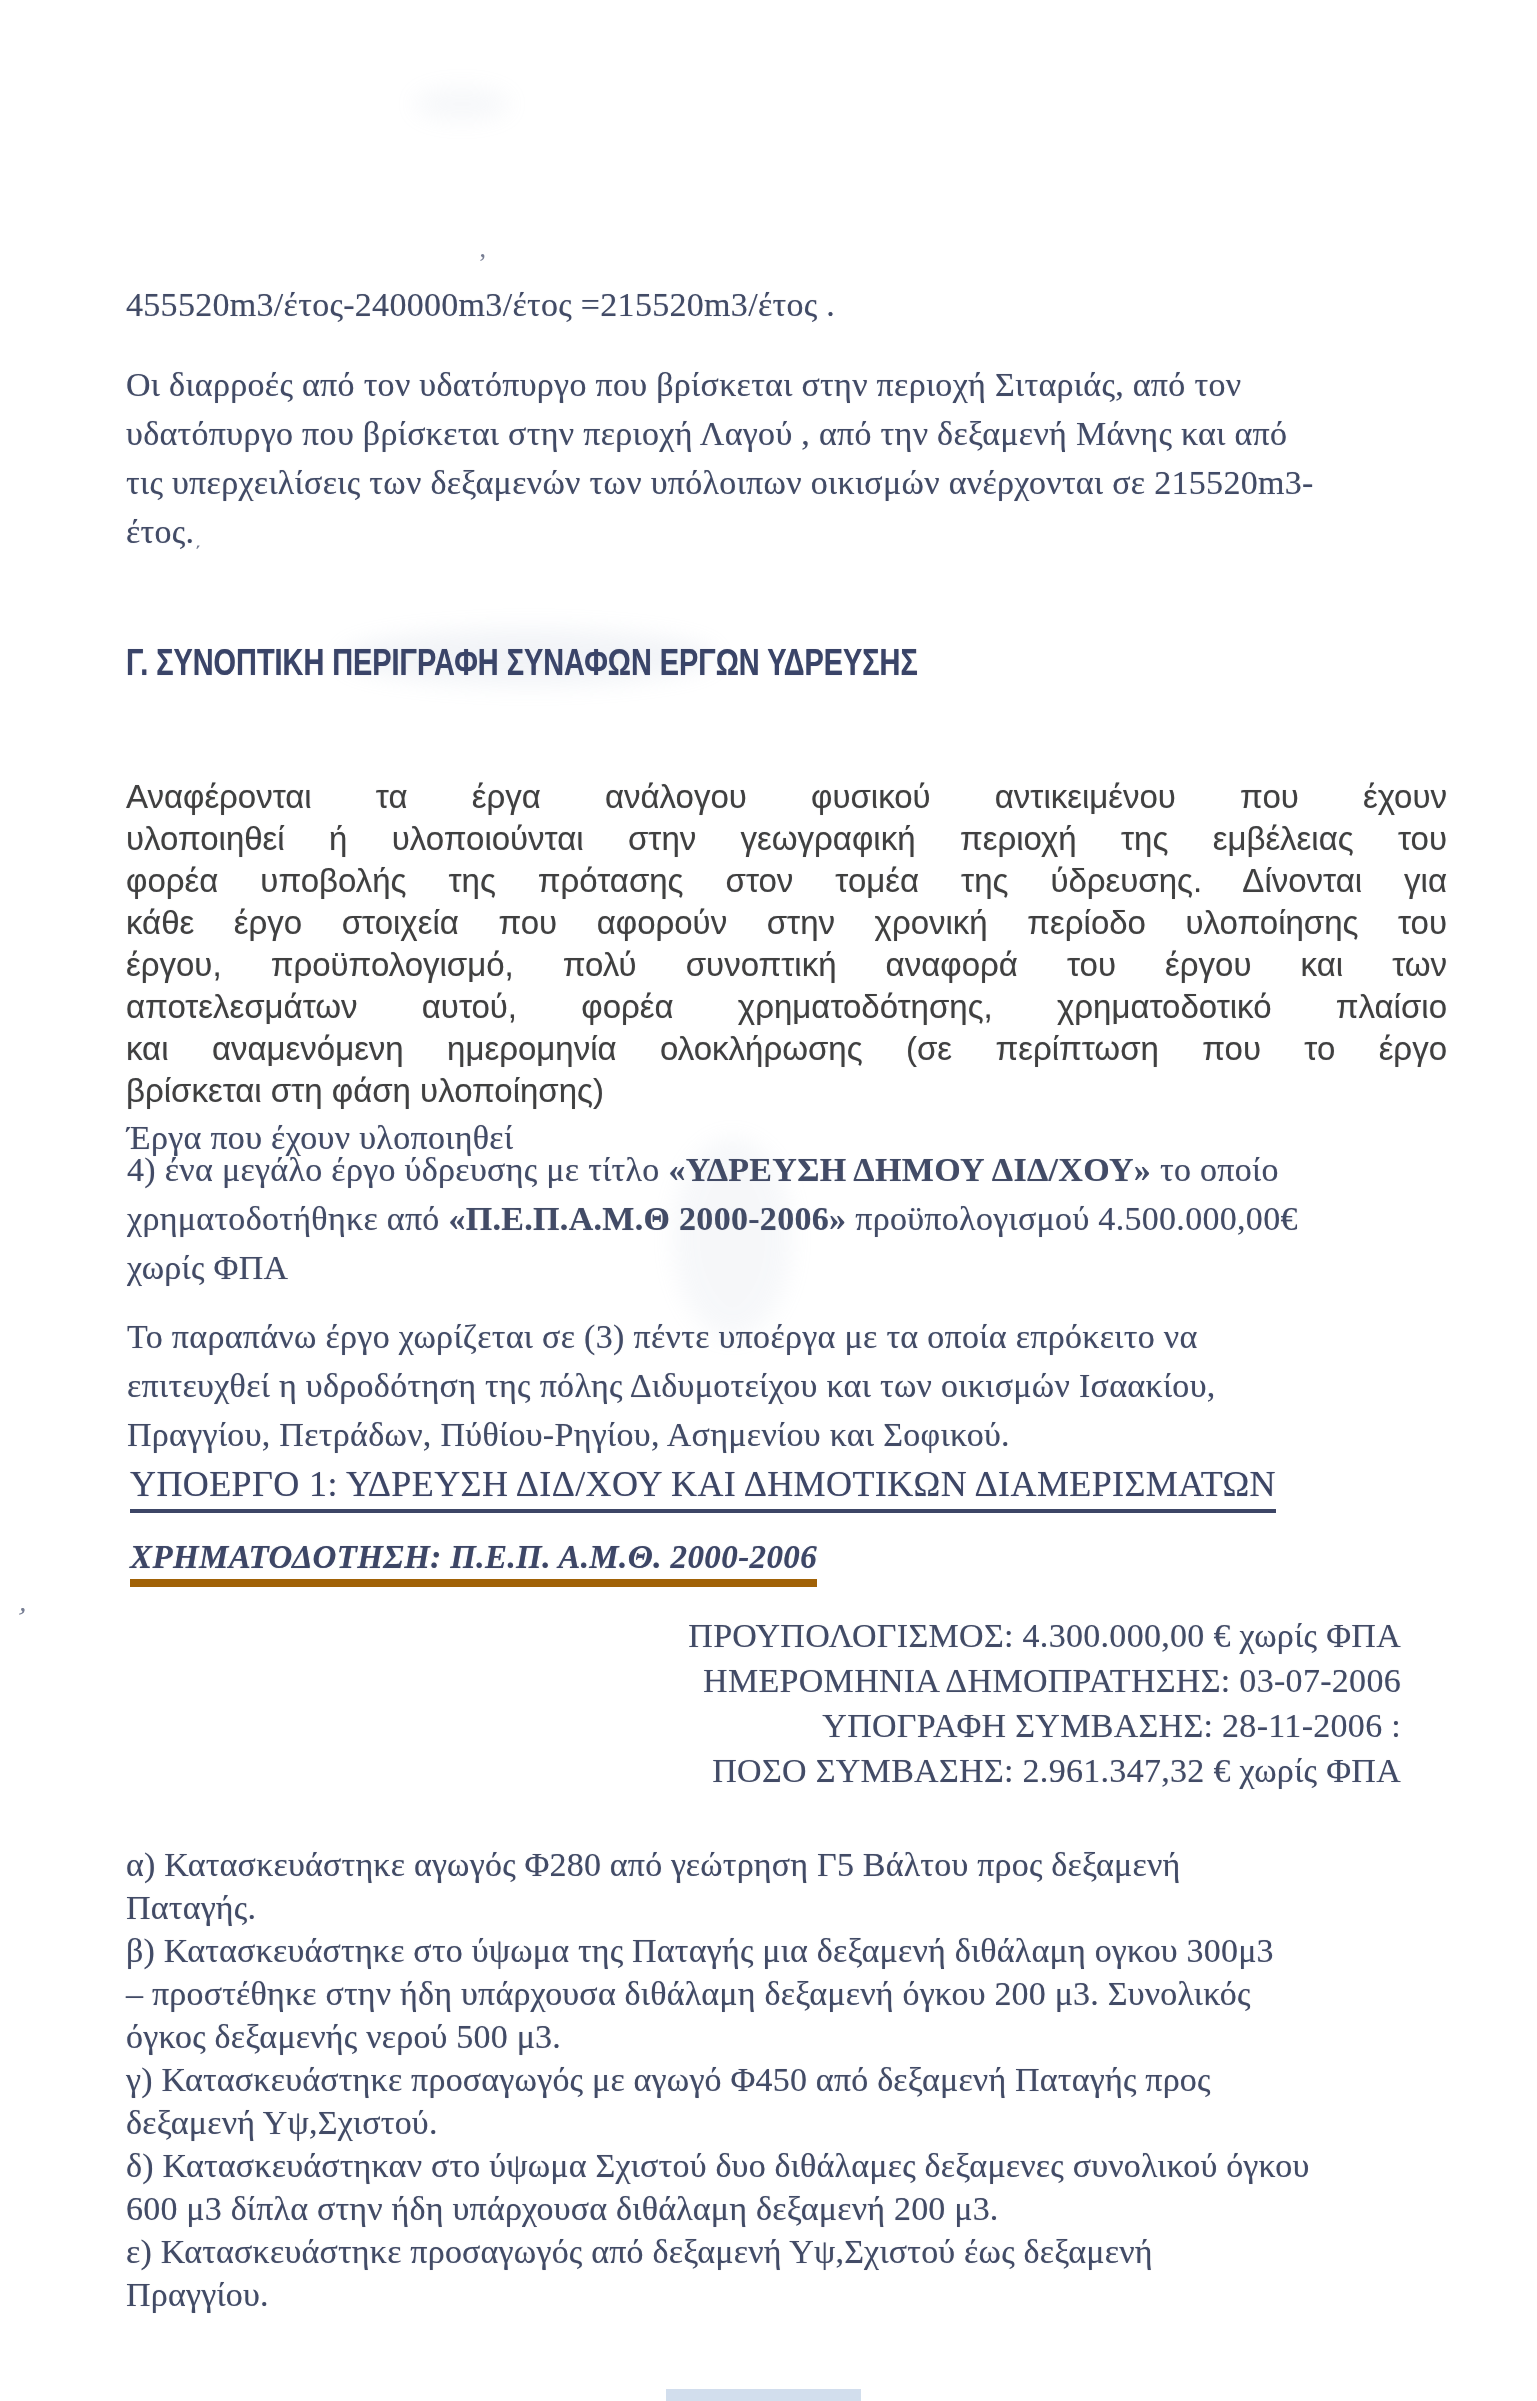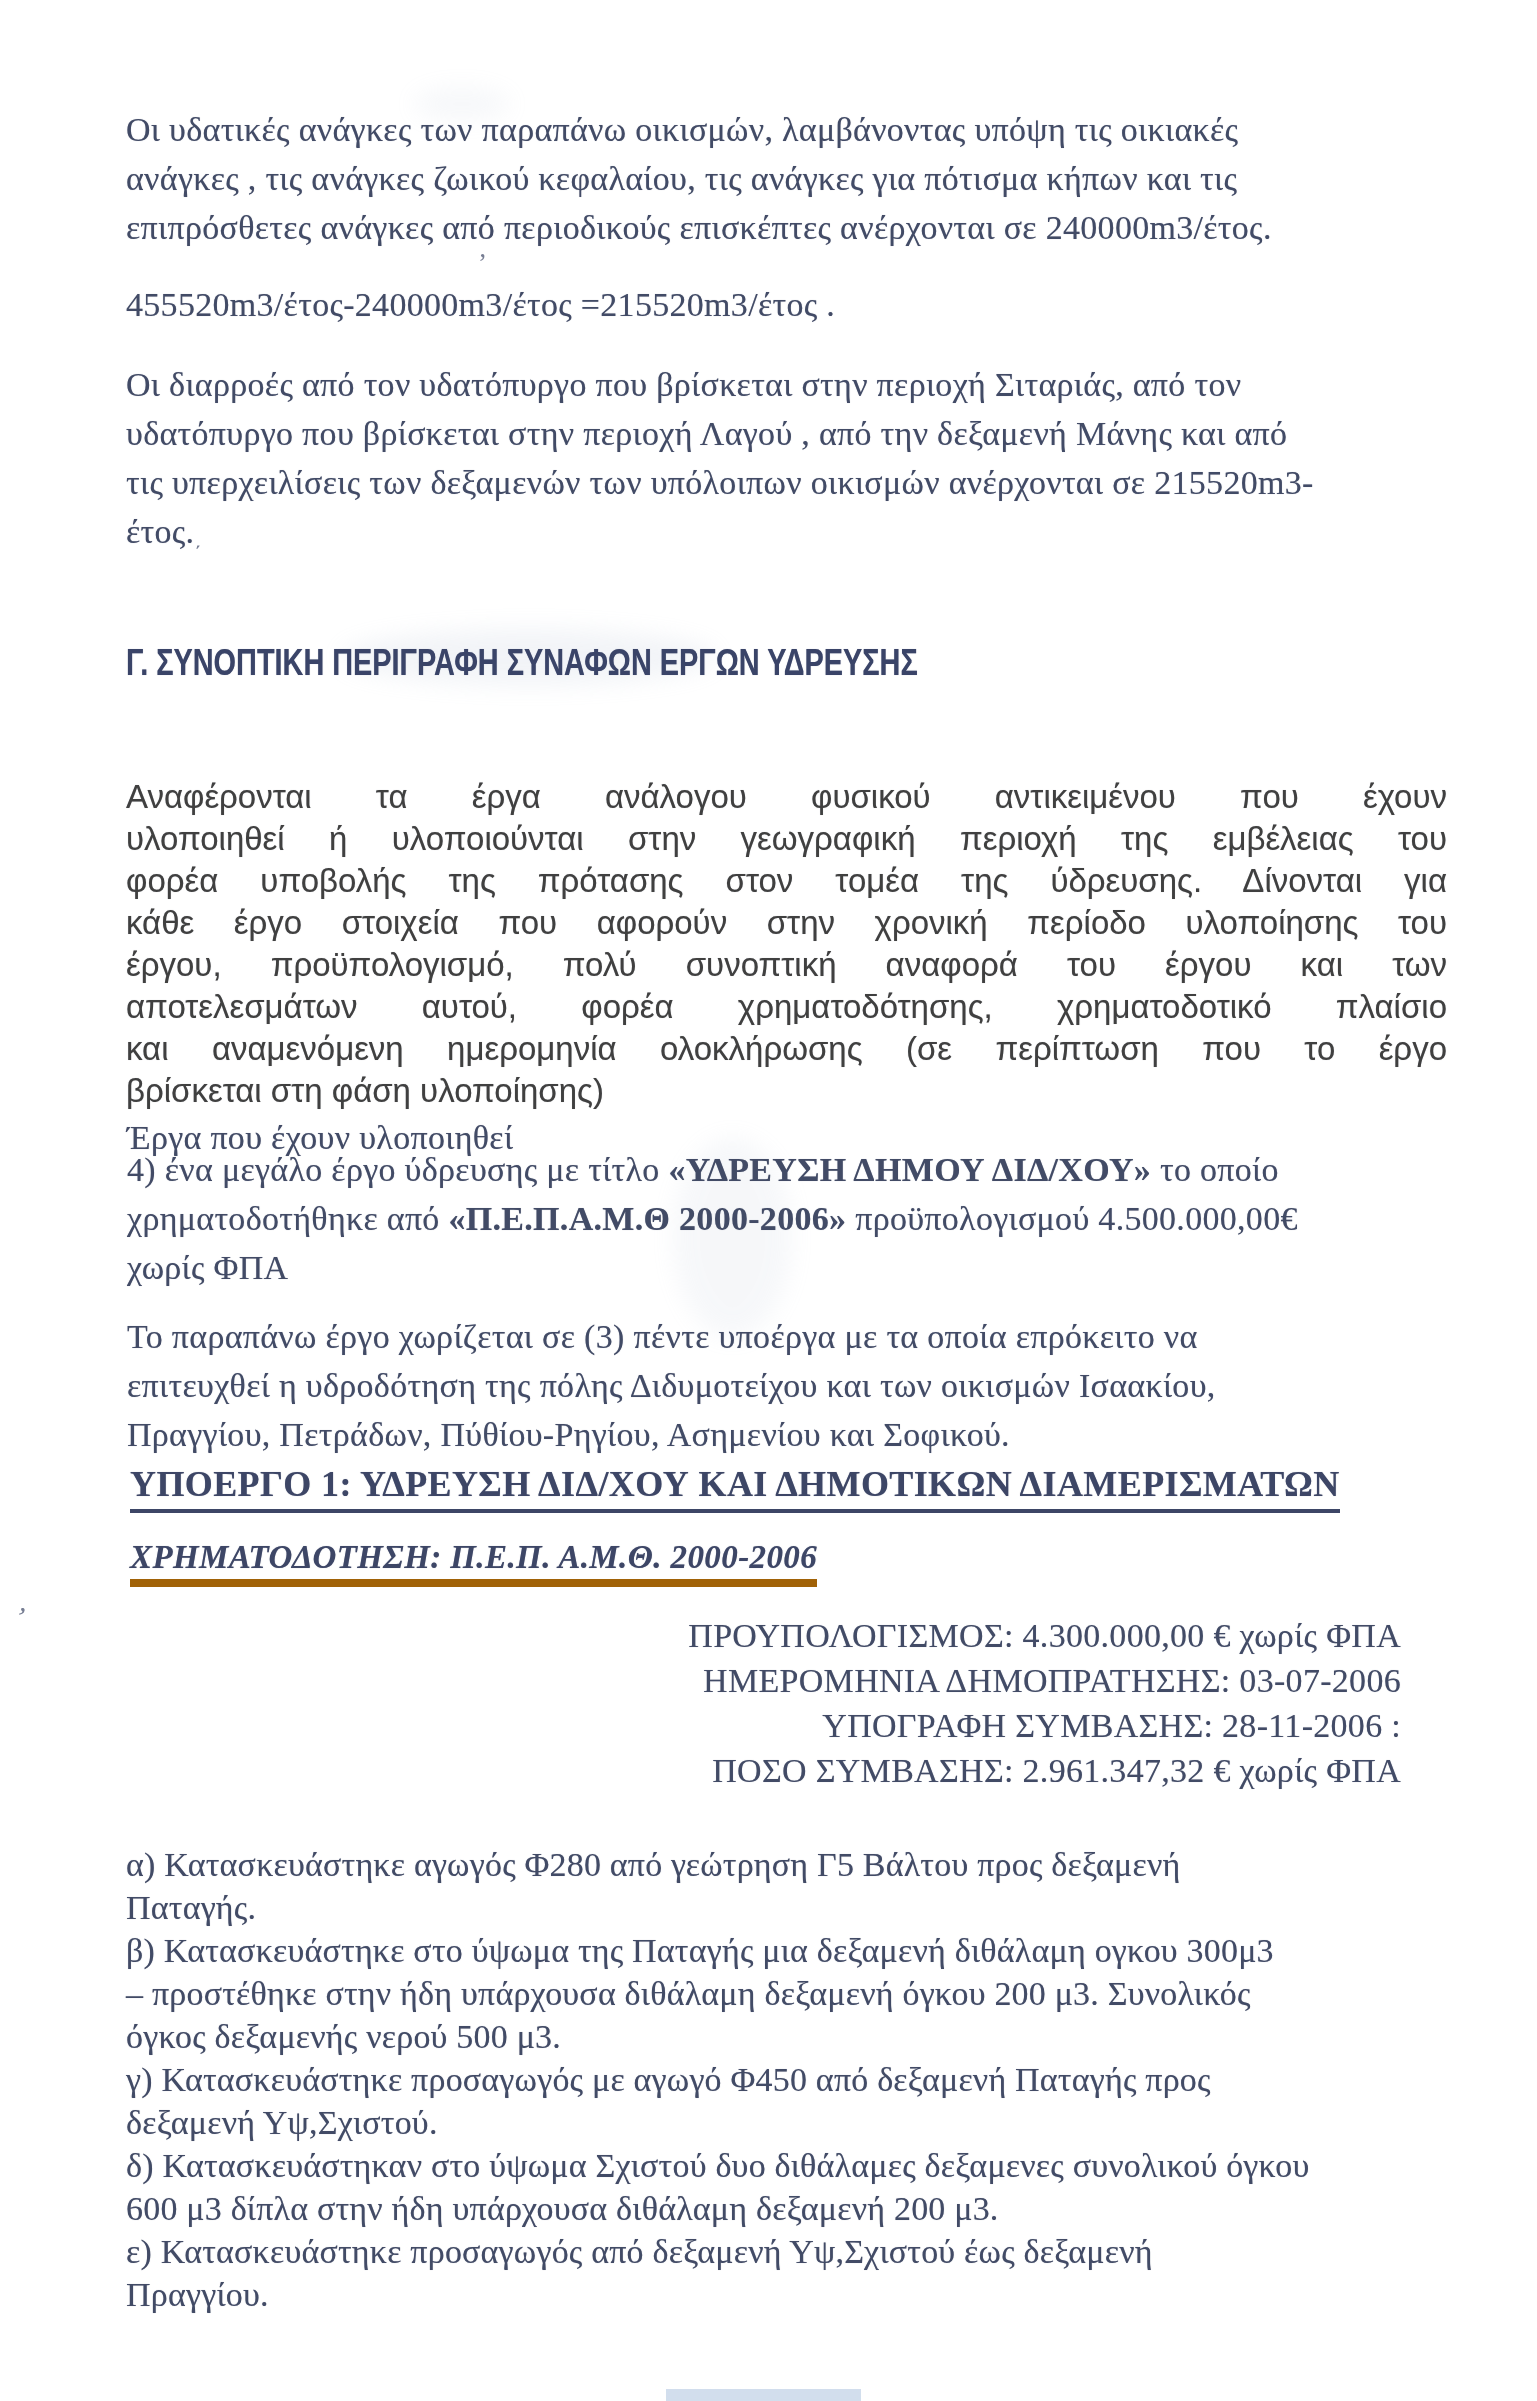--- a/index.html
+++ b/index.html
@@ -61,21 +61,21 @@
     white-space:pre-line;
     text-align:justify;
     text-align-last:justify;
   }
   .sans-last{margin:0;text-align:left;}
 
   
   .sub{position:absolute;top:1463px;left:130px;margin:0;white-space:nowrap;}
   .sub .u{
     font-family:"Liberation Serif", serif;
-    font-weight:bold;
+    font-weight:normal;
     font-size:36px;
     letter-spacing:0.4px;
     color:#3d4666;
     border-bottom:4px solid #3d4666;
     padding-bottom:4.8px;
     text-shadow:0 0 0.8px rgba(61,70,102,.5);
   }
   .fund{position:absolute;top:1539px;left:130px;margin:0;white-space:nowrap;}
   .fund .u{
     font-family:"Liberation Serif", serif;
@@ -134,23 +134,20 @@
 </style>
 </head>
 <body>
 
 <div class="page">
 
   <div class="smudge smudge-1"></div>
   <div class="smudge smudge-2"></div>
   <div class="smudge smudge-3"></div>
 
-  <p class="serif p1">Οι υδατικές ανάγκες των παραπάνω οικισμών, λαμβάνοντας υπόψη τις οικιακές
-ανάγκες , τις ανάγκες ζωικού κεφαλαίου, τις ανάγκες για πότισμα κήπων και τις
-επιπρόσθετες ανάγκες από περιοδικούς επισκέπτες ανέρχονται σε 240000m3/έτος.</p>
 
   <p class="serif eq">455520m3/έτος-240000m3/έτος =215520m3/έτος .</p>
 
   <p class="serif p2">Οι διαρροές από τον υδατόπυργο που βρίσκεται στην περιοχή Σιταριάς, από τον
 υδατόπυργο που βρίσκεται στην περιοχή Λαγού , από την δεξαμενή Μάνης και από
 τις υπερχειλίσεις των δεξαμενών των υπόλοιπων οικισμών ανέρχονται σε 215520m3-
 έτος.</p>
 
   <h2 class="sec">Γ. ΣΥΝΟΠΤΙΚΗ ΠΕΡΙΓΡΑΦΗ ΣΥΝΑΦΩΝ ΕΡΓΩΝ ΥΔΡΕΥΣΗΣ</h2>
 

